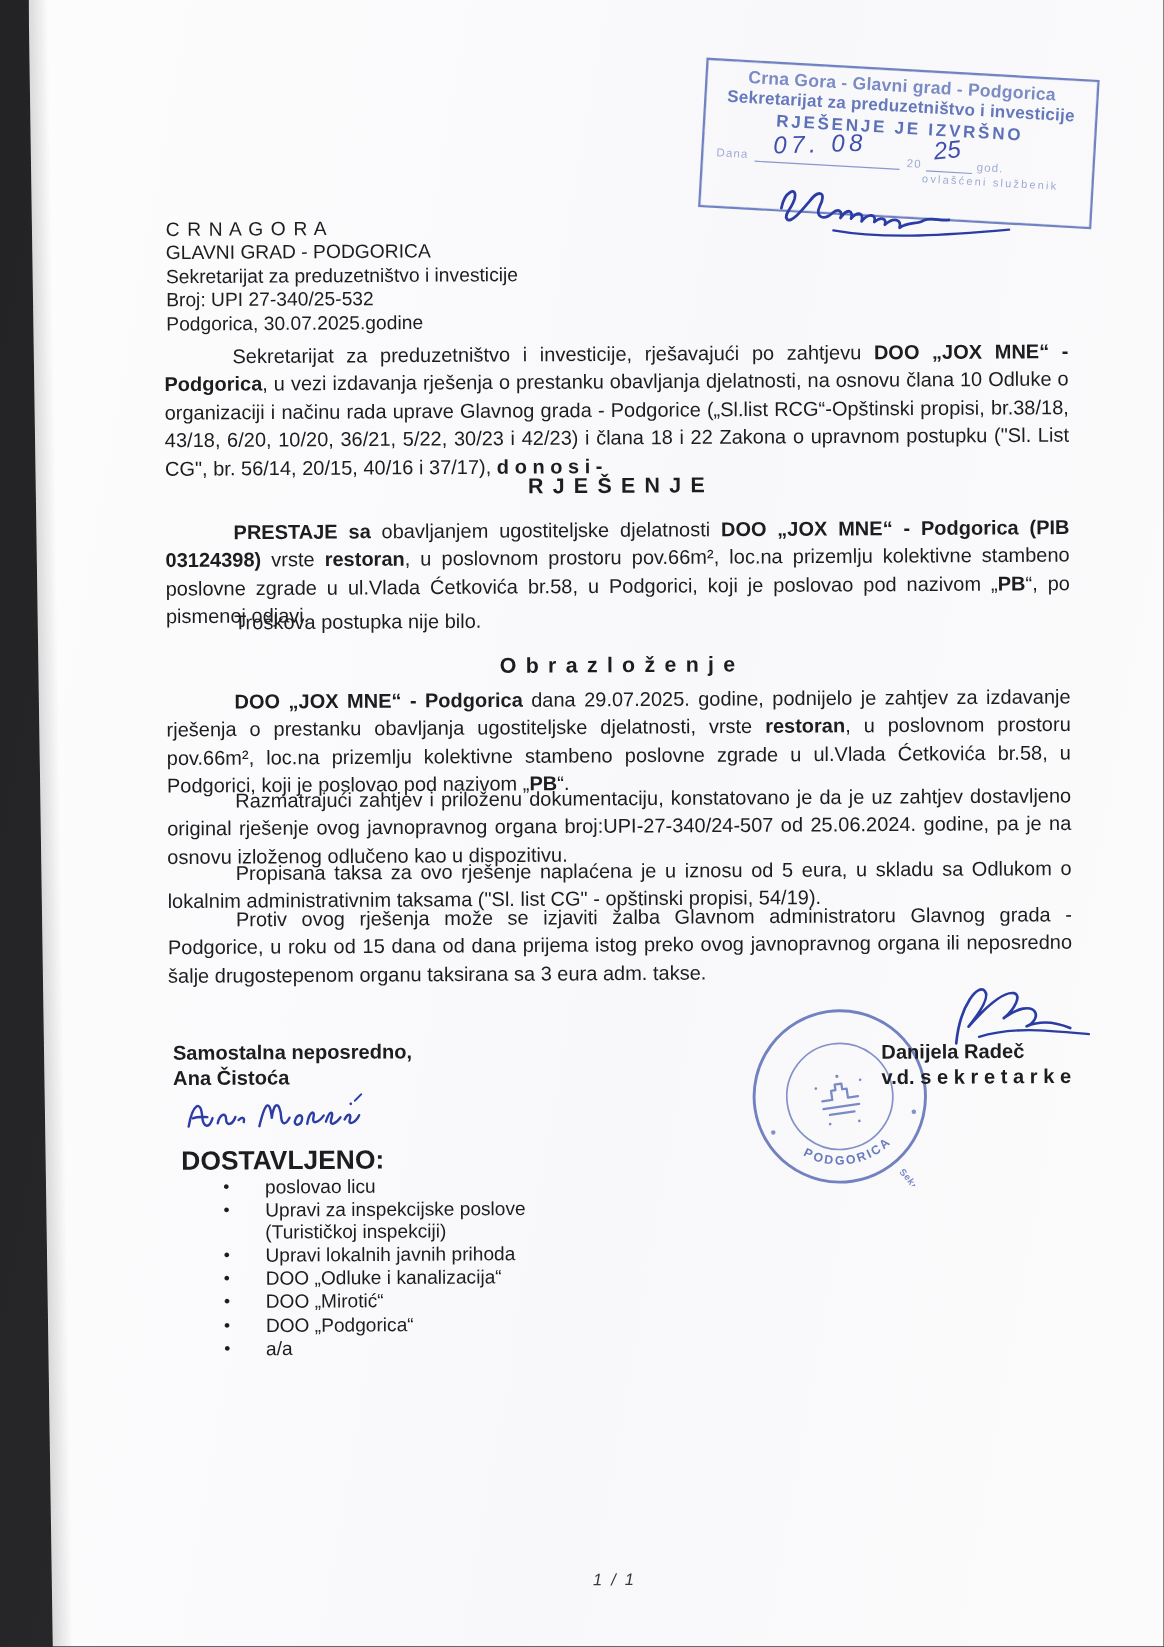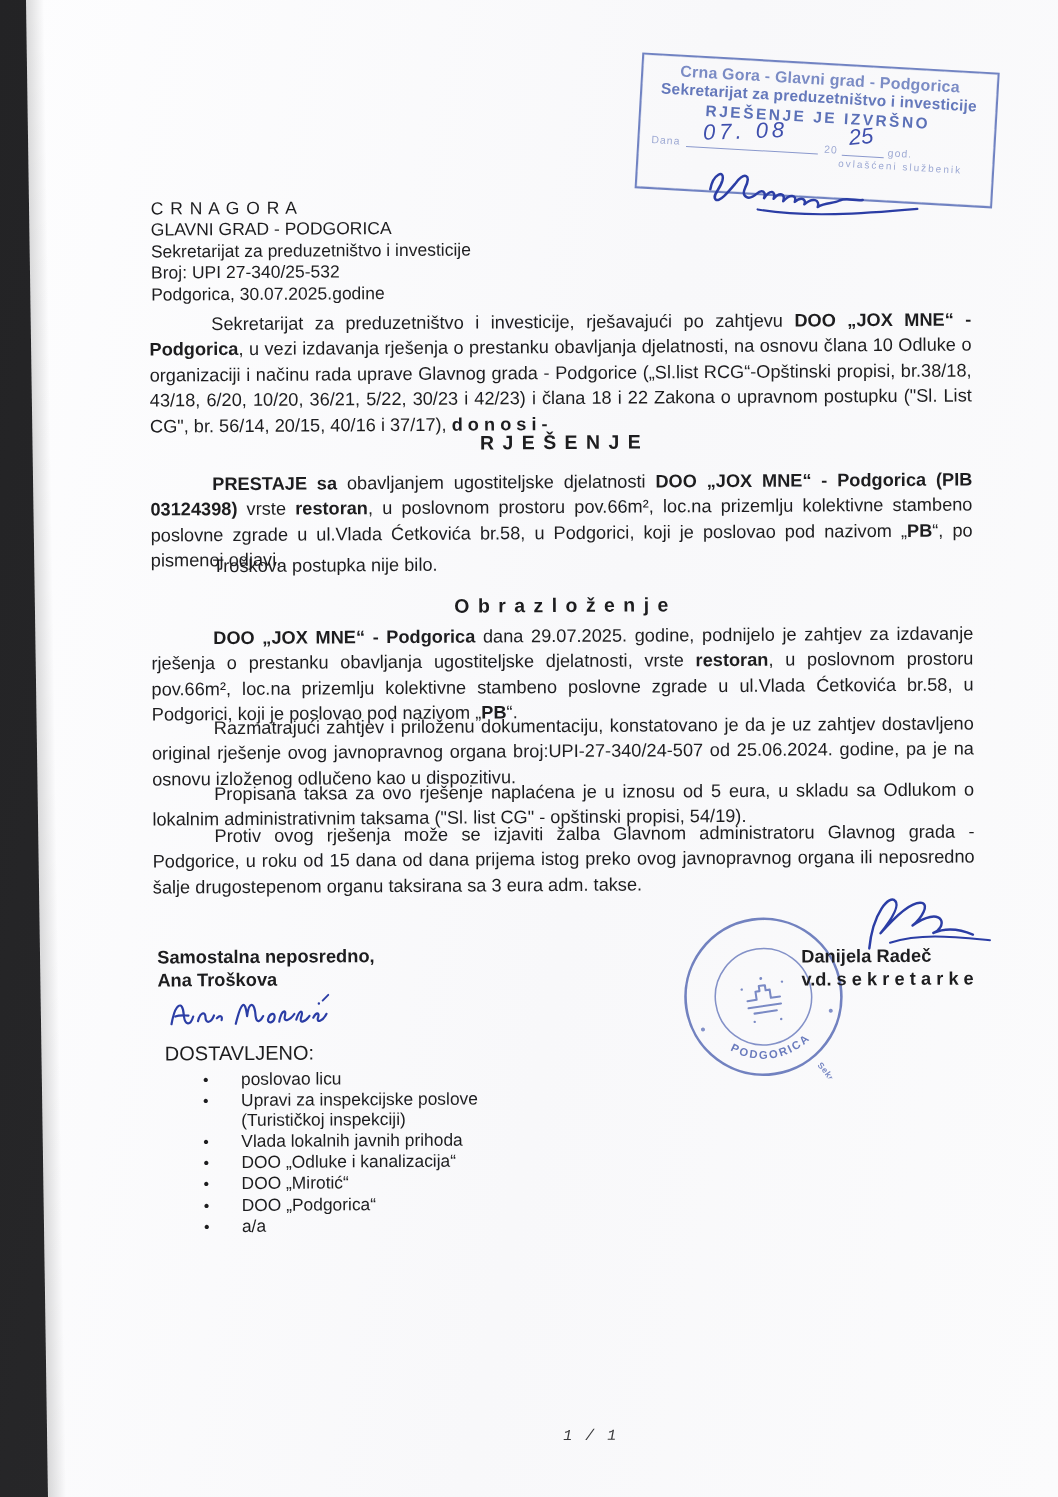--- a/index.html
+++ b/index.html
@@ -54,27 +54,27 @@
   .center-h{text-align:center;font-weight:700;font-size:19.5px;letter-spacing:1.5px;}
 
   
   .signoff-left{position:absolute;left:156px;top:944px;font-size:18.3px;font-weight:700;line-height:22.5px;}
   .signoff-left svg{position:absolute;left:-6px;top:40px;width:210px;height:52px;overflow:visible;}
   .signoff-right{position:absolute;left:800px;top:946px;font-size:18.3px;font-weight:700;line-height:23px;white-space:nowrap;}
   .paraph{position:absolute;left:836px;top:890px;width:168px;height:66px;overflow:visible;}
   .seal{position:absolute;left:680px;top:916px;width:164px;height:164px;opacity:.88;}
 
   
-  .dost-title{position:absolute;left:163px;top:1040px;font-size:20px;font-weight:400;}
+  .dost-title{position:absolute;left:163px;top:1040px;font-size:24px;font-weight:700;}
   .dost-list{position:absolute;left:201px;top:1068px;font-size:17.4px;line-height:19.6px;}
   .dost-list .li{display:flex;margin-bottom:1.6px;}
   .dost-list .dot{width:12px;margin-right:26px;font-size:16px;}
   .dost-list .lt{white-space:pre-line;}
 
-  .footer{position:absolute;left:559px;top:1428px;font-size:15px;font-style:italic;letter-spacing:2px;color:#38383a;font-family:Liberation Mono, monospace;}
+  .footer{position:absolute;left:535px;top:1428px;font-size:15px;font-style:italic;letter-spacing:2px;color:#38383a;}
 
   .ink{stroke:#3950a8;fill:none;stroke-linecap:round;stroke-linejoin:round;}
   .hand{stroke:#2b3da5;fill:none;stroke-linecap:round;stroke-linejoin:round;}
   .sealtxt{fill:#3950a8;font-family:"Liberation Sans",sans-serif;}
 </style>
 </head>
 <body>
 
 <div id="scan">
   <div id="paper"></div>
@@ -117,21 +117,21 @@
     <div class="para" style="top:470px"><span class="b">PRESTAJE sa</span><span> obavljanjem ugostiteljske djelatnosti </span><span class="b">DOO „JOX MNE“ - Podgorica</span><span> </span><span class="b">(PIB 03124398)</span><span> vrste </span><span class="b">restoran</span><span>, u poslovnom prostoru pov.66m², loc.na prizemlju kolektivne stambeno poslovne zgrade u ul.Vlada Ćetkovića br.58, u Podgorici, koji je poslovao pod nazivom „</span><span class="b">PB</span><span>“, po pismenoj odjavi.</span></div>
     <div class="para noj" style="top:552px">Troškova postupka nije bilo.</div>
     <div class="center-h" style="top:593px">O b r a z l o ž e n j e</div>
     <div class="para" style="top:624px"><span class="b">DOO „JOX MNE“ - Podgorica</span><span> dana 29.07.2025. godine, podnijelo je zahtjev za izdavanje rješenja o prestanku obavljanja ugostiteljske djelatnosti, vrste </span><span class="b">restoran</span><span>, u poslovnom prostoru pov.66m², loc.na prizemlju kolektivne stambeno poslovne zgrade u ul.Vlada Ćetkovića br.58, u Podgorici, koji je poslovao pod nazivom „</span><span class="b">PB</span><span>“.</span></div>
     <div class="para" style="top:714px">Razmatrajući zahtjev i priloženu dokumentaciju, konstatovano je da je uz zahtjev dostavljeno original rješenje ovog javnopravnog organa broj:UPI-27-340/24-507 od 25.06.2024. godine, pa je na osnovu izloženog odlučeno kao u dispozitivu.</div>
     <div class="para" style="top:780px">Propisana taksa za ovo rješenje naplaćena je u iznosu od 5 eura, u skladu sa Odlukom o lokalnim administrativnim taksama ("Sl. list CG" - opštinski propisi, 54/19).</div>
     <div class="para" style="top:822px">Protiv ovog rješenja može se izjaviti žalba Glavnom administratoru Glavnog grada - Podgorice, u roku od 15 dana od dana prijema istog preko ovog javnopravnog organa ili neposredno šalje drugostepenom organu taksirana sa 3 eura adm. takse.</div>
 
     <div class="signoff-left">
       <div>Samostalna neposredno,</div>
-      <div>Ana Troškova</div>
+      <div>Ana Čistoća</div>
       <svg viewBox="0 0 200 55">
         <path class="hand" stroke-width="2.3" d="M10,40 C14,18 22,14 23,30 C24,42 30,42 33,32"></path>
         <path class="hand" stroke-width="2.3" d="M14,32 C19,30 24,31 28,31"></path>
         <path class="hand" stroke-width="2.3" d="M38,37 C40,28 46,26 46,33 C46,40 52,39 55,31 M58,34 C62,30 64,32 63,36"></path>
         <path class="hand" stroke-width="2.3" d="M78,40 C84,16 88,14 90,32 C92,16 98,16 99,32 C100,40 104,38 107,32"></path>
         <path class="hand" stroke-width="2.3" d="M112,36 C114,28 120,28 119,34 C118,40 112,40 112,36 M124,38 C126,26 132,24 130,32 C128,40 136,36 140,30 M142,36 C146,24 150,26 147,34 C145,41 152,38 156,32 M160,34 C163,28 167,28 165,34 C163,40 170,38 174,30"></path>
         <path class="hand" stroke-width="2" d="M170,16 L176,10"></path>
         <circle cx="166" cy="19" r="1.3" fill="#2b3da5" stroke="none"></circle>
       </svg>
     </div>
@@ -183,21 +183,21 @@
           <span class="dot">•</span>
           <span class="lt">poslovao licu</span>
         </div>
         <div class="li">
           <span class="dot">•</span>
           <span class="lt">Upravi za inspekcijske poslove
 (Turističkoj inspekciji)</span>
         </div>
         <div class="li">
           <span class="dot">•</span>
-          <span class="lt">Vlada lokalnih javnih prihoda</span>
+          <span class="lt">Upravi lokalnih javnih prihoda</span>
         </div>
         <div class="li">
           <span class="dot">•</span>
           <span class="lt">DOO „Odluke i kanalizacija“</span>
         </div>
         <div class="li">
           <span class="dot">•</span>
           <span class="lt">DOO „Mirotić“</span>
         </div>
         <div class="li">

